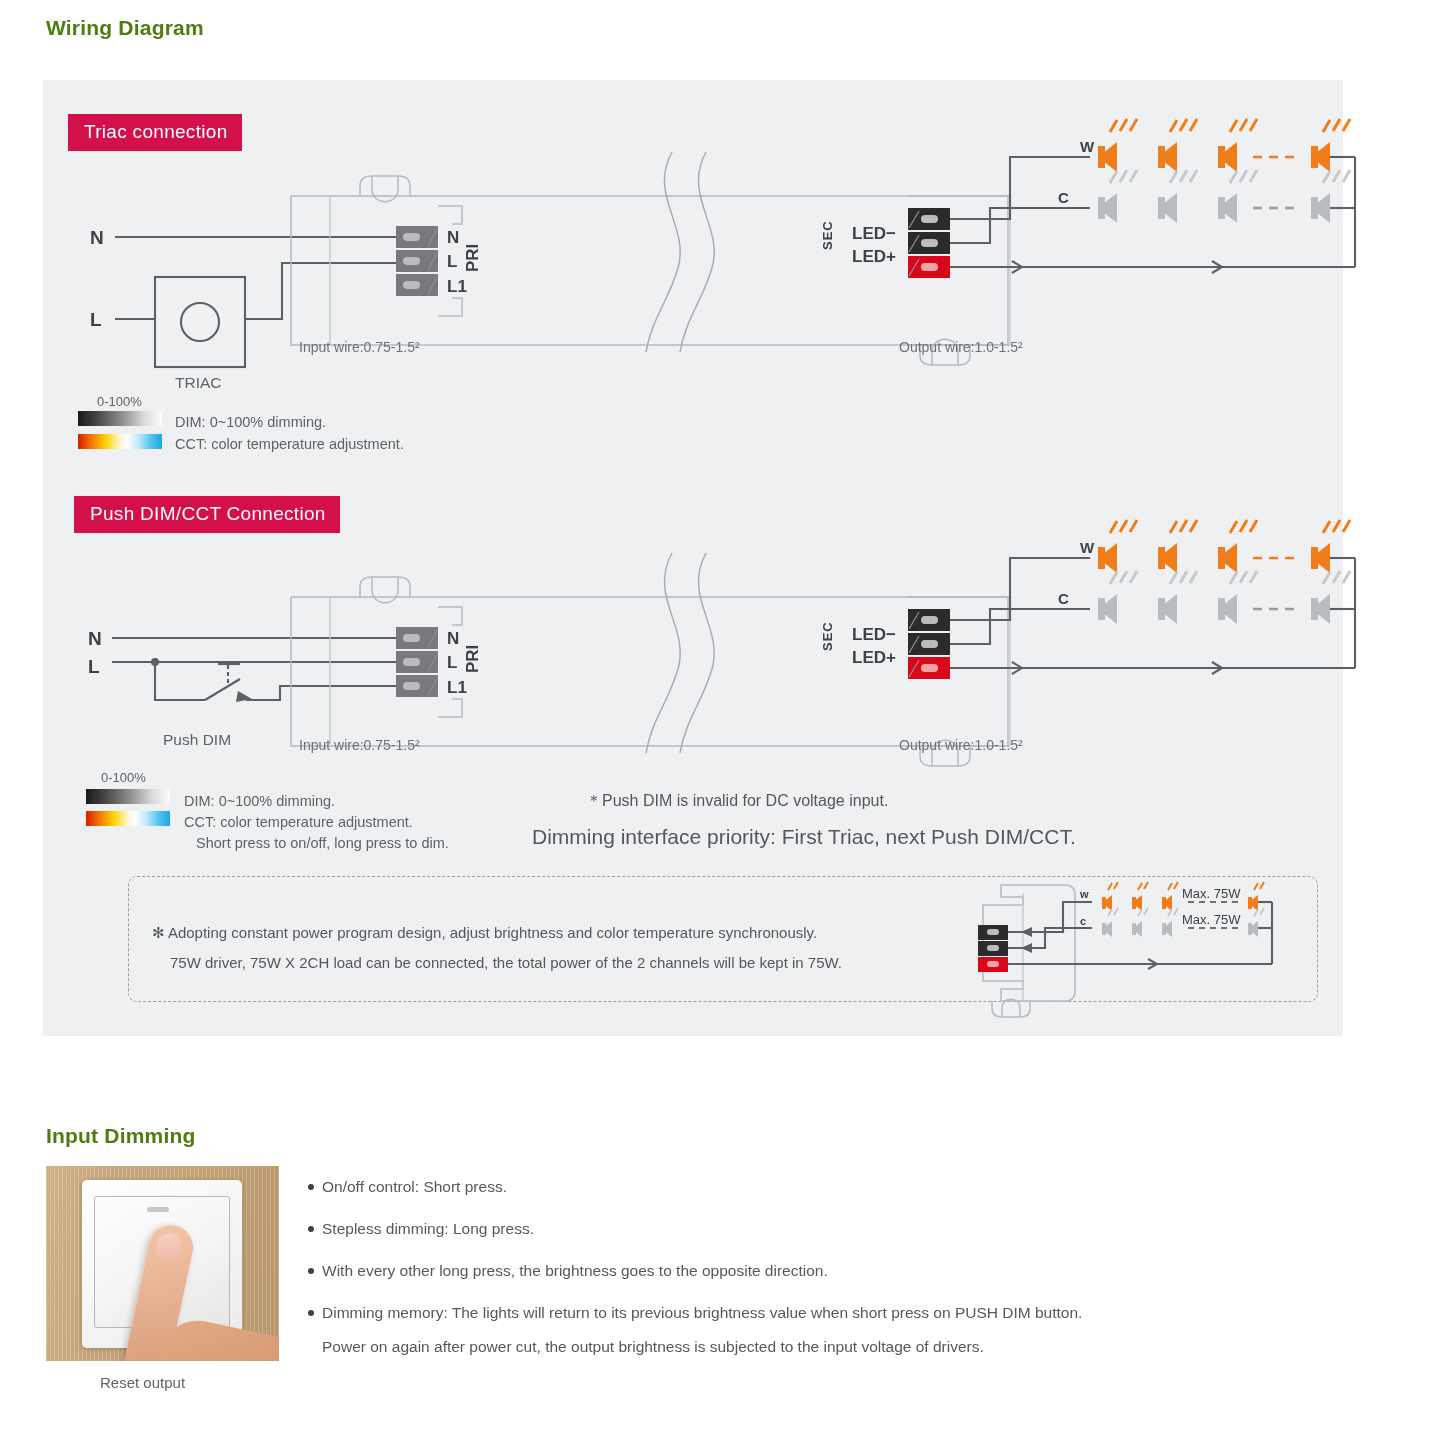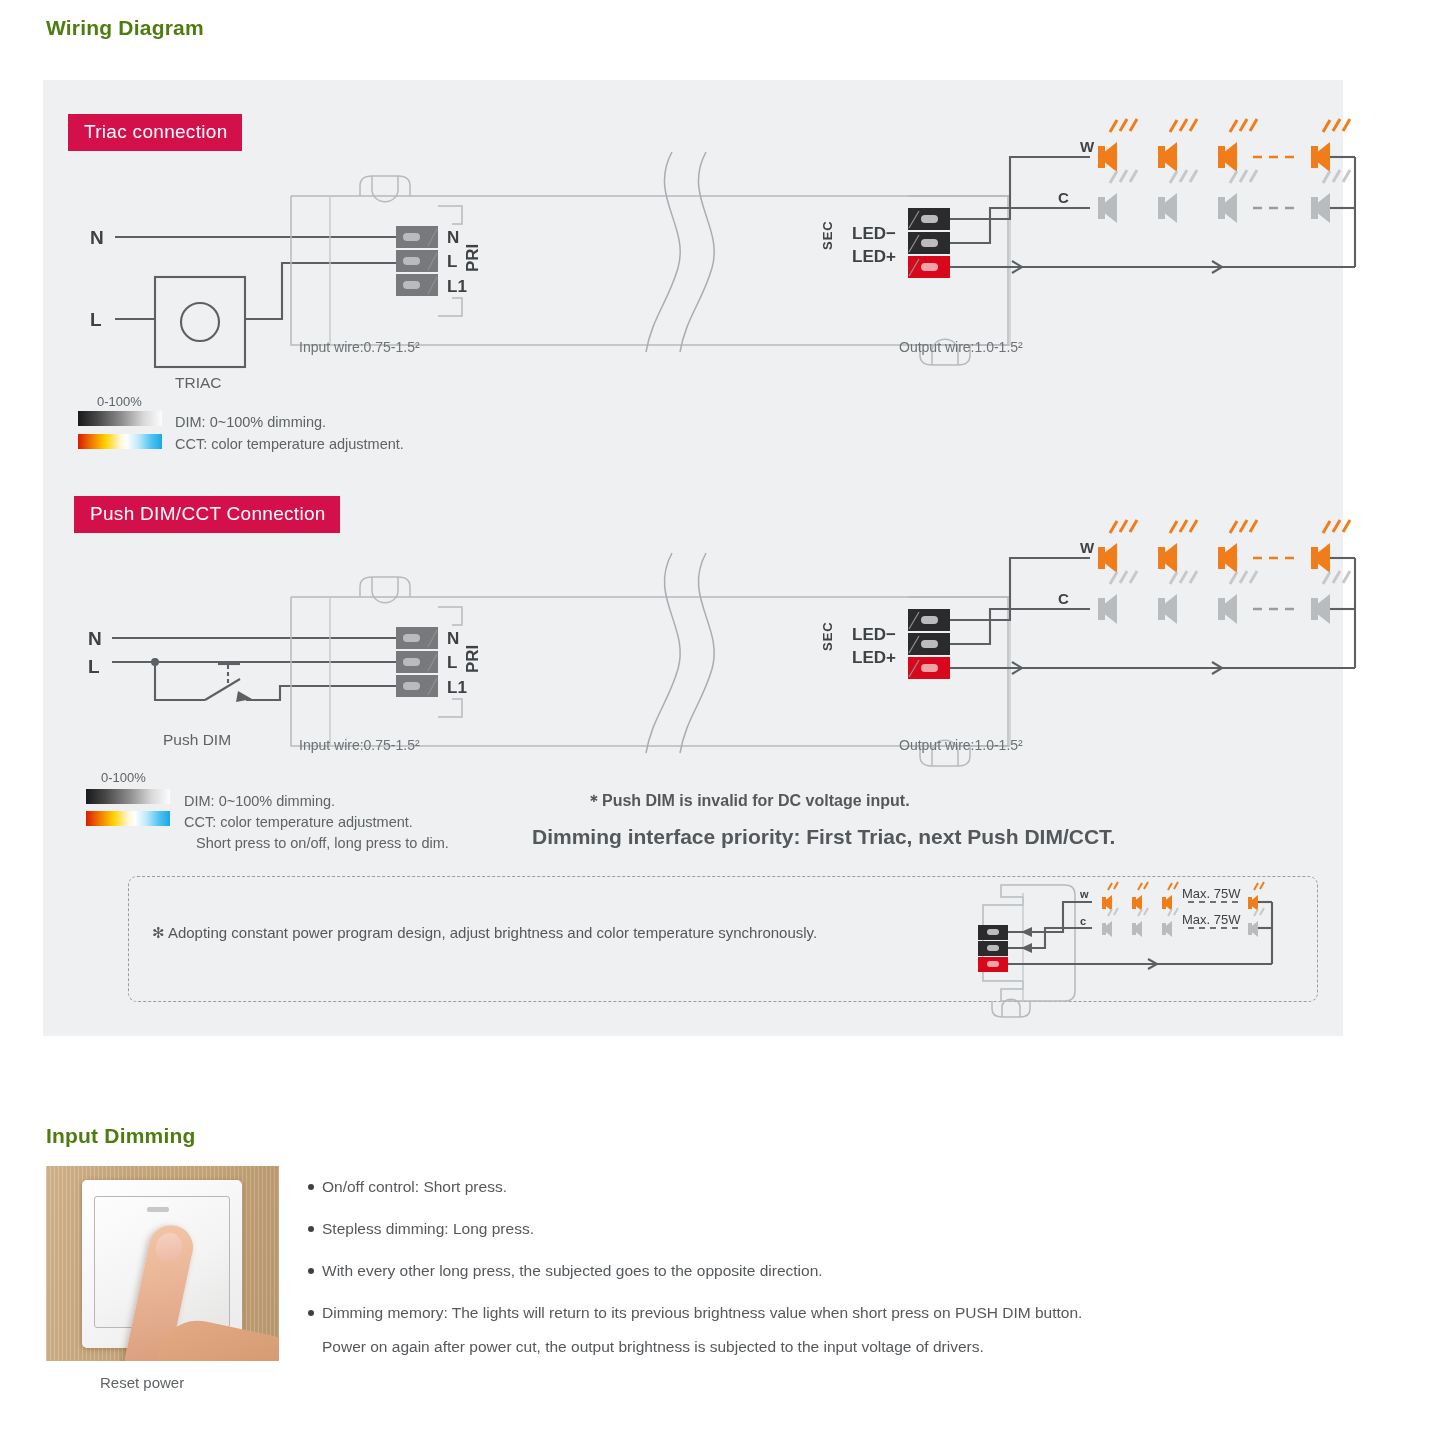--- a/index.html
+++ b/index.html
@@ -82,21 +82,20 @@
     position:absolute;
     font-size:14.5px;
     color:#5f6366;
     line-height:21px;
     white-space:nowrap;
   }
   .note-line{
     position:absolute;
     color:#55585b;
     white-space:nowrap;
-    font-weight:bold;
   }
 
   .dashbox{
     position:absolute;
     left:128px; top:876px;
     width:1190px; height:126px;
     border:1.6px dashed #9a9da0;
     border-radius:9px;
   }
   .dashbox-text{
@@ -469,20 +468,21 @@
 <div class="legend-text" style="left:184px; top:791px;">DIM: 0~100% dimming.</div>
 <div class="legend-text" style="left:184px; top:812px;">CCT: color temperature adjustment.</div>
 <div class="legend-text" style="left:196px; top:833px;text-align:right;">Short press to on/off, long press to dim.</div>
 
 <div class="note-line" style="left:586px; top:791px; font-size:16px;">＊Push DIM is invalid for DC voltage input.</div>
 <div class="note-line" style="left:532px; top:825px; font-size:21px;">Dimming interface priority: First Triac, next Push DIM/CCT.</div>
 
 <div class="dashbox"></div>
 <div class="dashbox-text">
   <div>✻ Adopting constant power program design, adjust brightness and color temperature synchronously.</div>
+  <div style="padding-left:18px;">75W driver, 75W X 2CH load can be connected, the total power of the 2 channels will be kept in 75W.</div>
 </div>
 
 <svg class="diagram" width="1445" height="1438">
 
   <path class="case" d="M983,905 h40 v-8 h-22 v-12 h64 q10,0 10,10 v96 q0,10 -10,10 h-64 v-12 h22 v-8 h-40 z"></path>
   <path class="case-in" d="M1023,893 V1001"></path>
   <path class="case" d="M992,1001 v8 q0,8 10,8 h18 q10,0 10,-8 v-8"></path>
   <path class="case" d="M1002,1017 v-10 a8,7 0 0 1 18,0 v10"></path>
 
   <rect class="term-dark" x="978" y="925" width="30" height="15"></rect>
@@ -556,21 +556,21 @@
   <text class="lbl" x="1182" y="924" font-size="13" fill="#55585b">Max. 75W</text>
 </svg>
 
 <div class="photo">
   <div class="plate">
     <div class="rocker"></div>
   </div>
   <div class="finger"></div>
   <div class="hand"></div>
 </div>
-<div class="photo-caption">Reset power</div>
+<div class="photo-caption">Reset output</div>
 
 <div class="bullets">
   <div class="row">On/off control: Short press.</div>
   <div class="row">Stepless dimming: Long press.</div>
-  <div class="row">With every other long press, the subjected goes to the opposite direction.</div>
+  <div class="row">With every other long press, the brightness goes to the opposite direction.</div>
   <div class="row">Dimming memory: The lights will return to its previous brightness value when short press on PUSH DIM button.</div>
   <div class="row sub">Power on again after power cut, the output brightness is subjected to the input voltage of drivers.</div>
 </div>
 
 </body></html>

